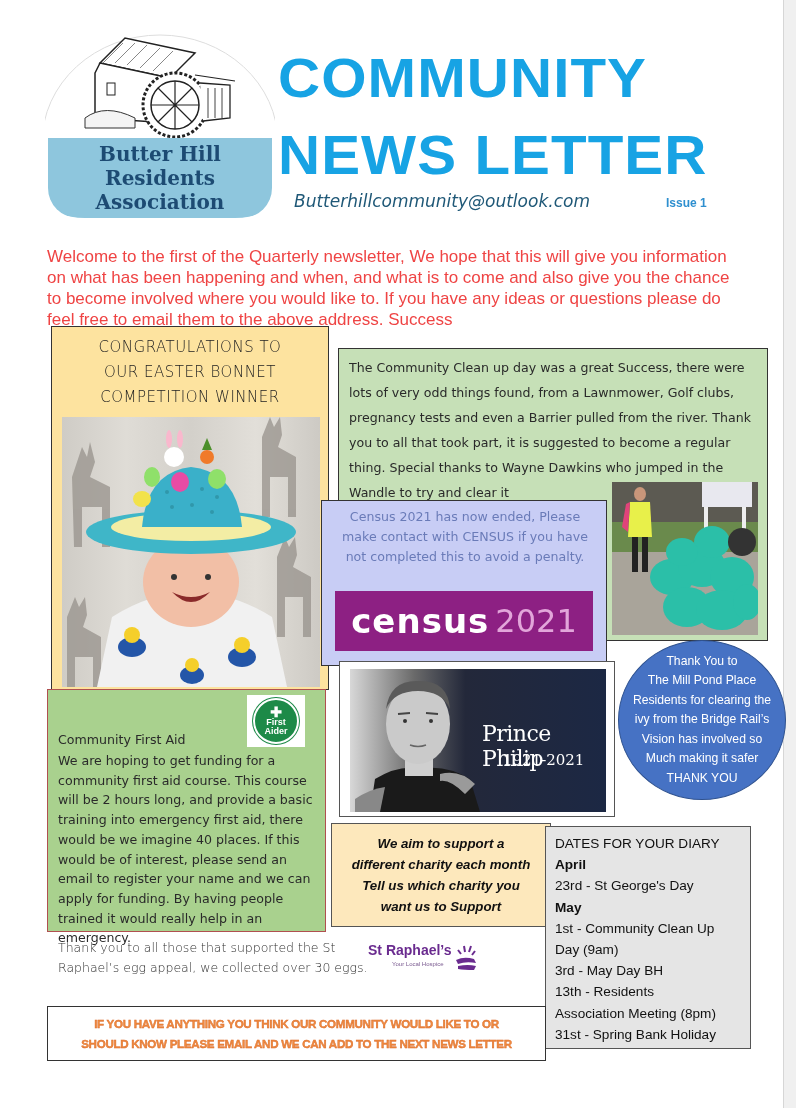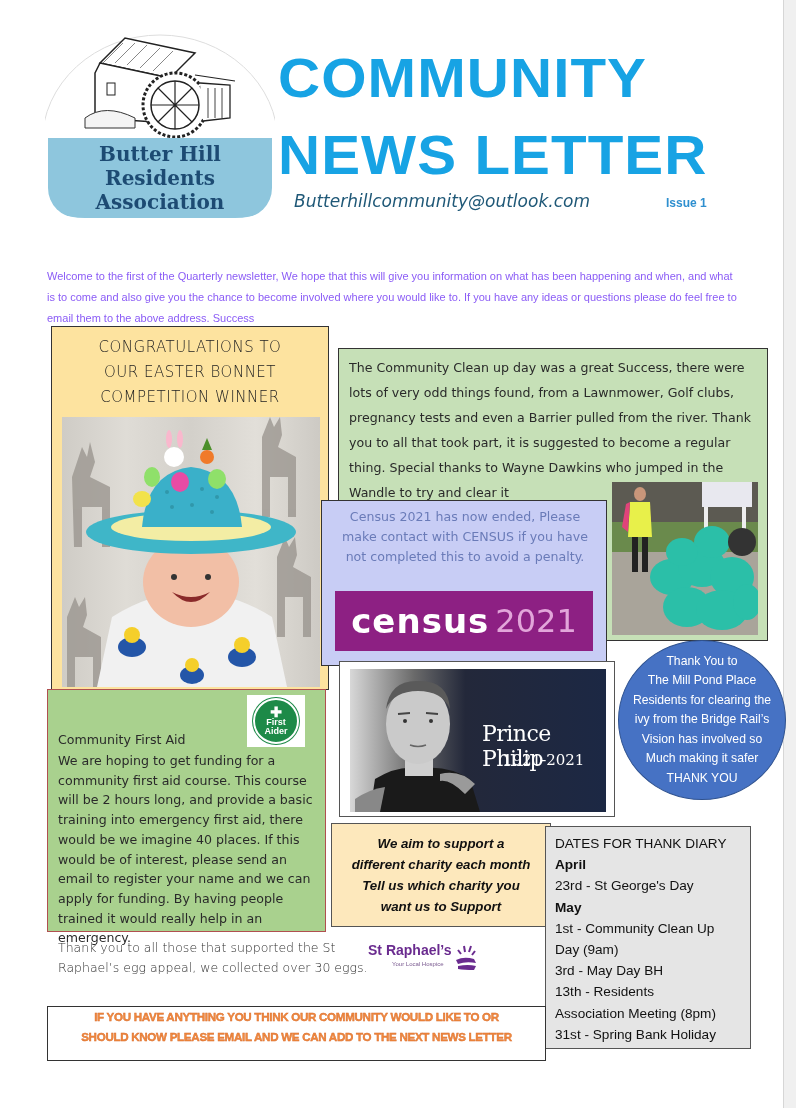--- a/index.html
+++ b/index.html
@@ -13,21 +13,21 @@
   .logo svg { position: absolute; left: 0; top: 0; }
   .logo-band { position: absolute; left: 3px; top: 105px; width: 224px; height: 80px; background: #8ec6dd; border-radius: 0 0 30px 30px; display: flex; flex-direction: column; align-items: center; justify-content: center; }
   .logo-band span { font-family: "DejaVu Serif", serif; font-weight: bold; color: #1d4b73; font-size: 20px; line-height: 24px; }
 
   .title { position: absolute; left: 278px; font-family: "Liberation Sans", sans-serif; font-weight: 900; color: #17a3e4; font-size: 55px; letter-spacing: 1px; transform: scaleX(1.06); transform-origin: left; }
   .title.l1 { top: 46px; }
   .title.l2 { top: 123px; }
   .email { position: absolute; left: 294px; top: 191px; font-family: "DejaVu Sans", sans-serif; font-style: italic; color: #1f5877; font-size: 17px; }
   .issue { position: absolute; left: 666px; top: 196px; font-weight: bold; color: #2e8fcf; font-size: 12px; text-align: right; }
 
-  .intro { position: absolute; left: 47px; top: 246px; width: 690px; font-family: "Liberation Sans", sans-serif; font-size: 11px; line-height: 21px; color: #8b5cf6; margin-top: 20px; }
+  .intro { position: absolute; left: 47px; top: 246px; width: 690px; font-family: "Liberation Sans", sans-serif; font-size: 17px; line-height: 21px; color: #ef4444; }
 
   .hand { font-family: "DejaVu Sans", sans-serif; }
 
   
   .bonnet { position: absolute; left: 51px; top: 326px; width: 278px; height: 364px; background: #fde39f; border: 1px solid #333; }
   .bonnet-title { position: absolute; left: 0; top: 8px; width: 100%; text-align: center; font-size: 15px; line-height: 25px; letter-spacing: 0.5px; color: #222; font-weight: 300; }
   .bonnet-photo { position: absolute; left: 10px; top: 90px; width: 258px; height: 270px; background: linear-gradient(90deg,#cfccc6 0%,#dfdcd6 25%,#d3d0ca 50%,#e2dfd9 75%,#cdcac4 100%); overflow: hidden; }
 
   
   .cleanup { position: absolute; left: 338px; top: 348px; width: 430px; height: 293px; background: #c6e0b7; border: 1px solid #333; }
@@ -69,21 +69,21 @@
   .diary-line.bold { font-weight: bold; }
 
   
   .eggs { position: absolute; left: 58px; top: 938px; width: 310px; font-size: 12.5px; line-height: 20px; color: #333; font-weight: 300; }
   .straph { position: absolute; left: 368px; top: 942px; width: 115px; height: 36px; }
   .straph-name { position: absolute; left: 0; top: 0; font-weight: bold; color: #6a2b8f; font-size: 14px; }
   .straph-tag { position: absolute; left: 24px; top: 19px; color: #7a5a90; font-size: 6px; }
   .straph-icon { position: absolute; left: 86px; top: 0; }
 
   
-  .notice { position: absolute; left: 47px; top: 1006px; width: 499px; height: 55px; border: 1px solid #333; display: flex; flex-direction: column; align-items: center; justify-content: flex-start; }
+  .notice { position: absolute; left: 47px; top: 1006px; width: 499px; height: 55px; border: 1px solid #333; display: flex; flex-direction: column; align-items: center; justify-content: center; }
   .notice span { font-weight: 900; font-size: 11.6px; line-height: 20px; color: #f08a3e; letter-spacing: -0.3px; -webkit-text-stroke: 0.4px #d8692a; }
 </style>
 </head>
 <body>
 
 <div class="page-edge"></div>
 
 <div class="logo">
   <svg width="230" height="110" viewBox="0 0 230 110">
     <ellipse cx="115" cy="110" rx="118" ry="108" fill="#fff" stroke="#ddd"></ellipse>
@@ -248,21 +248,21 @@
 </div>
 
 <div class="charity">
   <span>We aim to support a</span>
   <span>different charity each month</span>
   <span>Tell us which charity you</span>
   <span>want us to Support</span>
 </div>
 
 <div class="diary">
-  <div class="diary-line">DATES FOR THANK DIARY</div>
+  <div class="diary-line">DATES FOR YOUR DIARY</div>
   <div class="diary-line bold">April</div>
   <div class="diary-line">23rd  -  St George's Day</div>
   <div class="diary-line bold">May</div>
   <div class="diary-line">1st -  Community Clean Up</div>
   <div class="diary-line">Day (9am)</div>
   <div class="diary-line">3rd   - May Day BH</div>
   <div class="diary-line">13th -  Residents</div>
   <div class="diary-line">Association Meeting (8pm)</div>
   <div class="diary-line">31st  - Spring Bank Holiday</div>
 </div>

